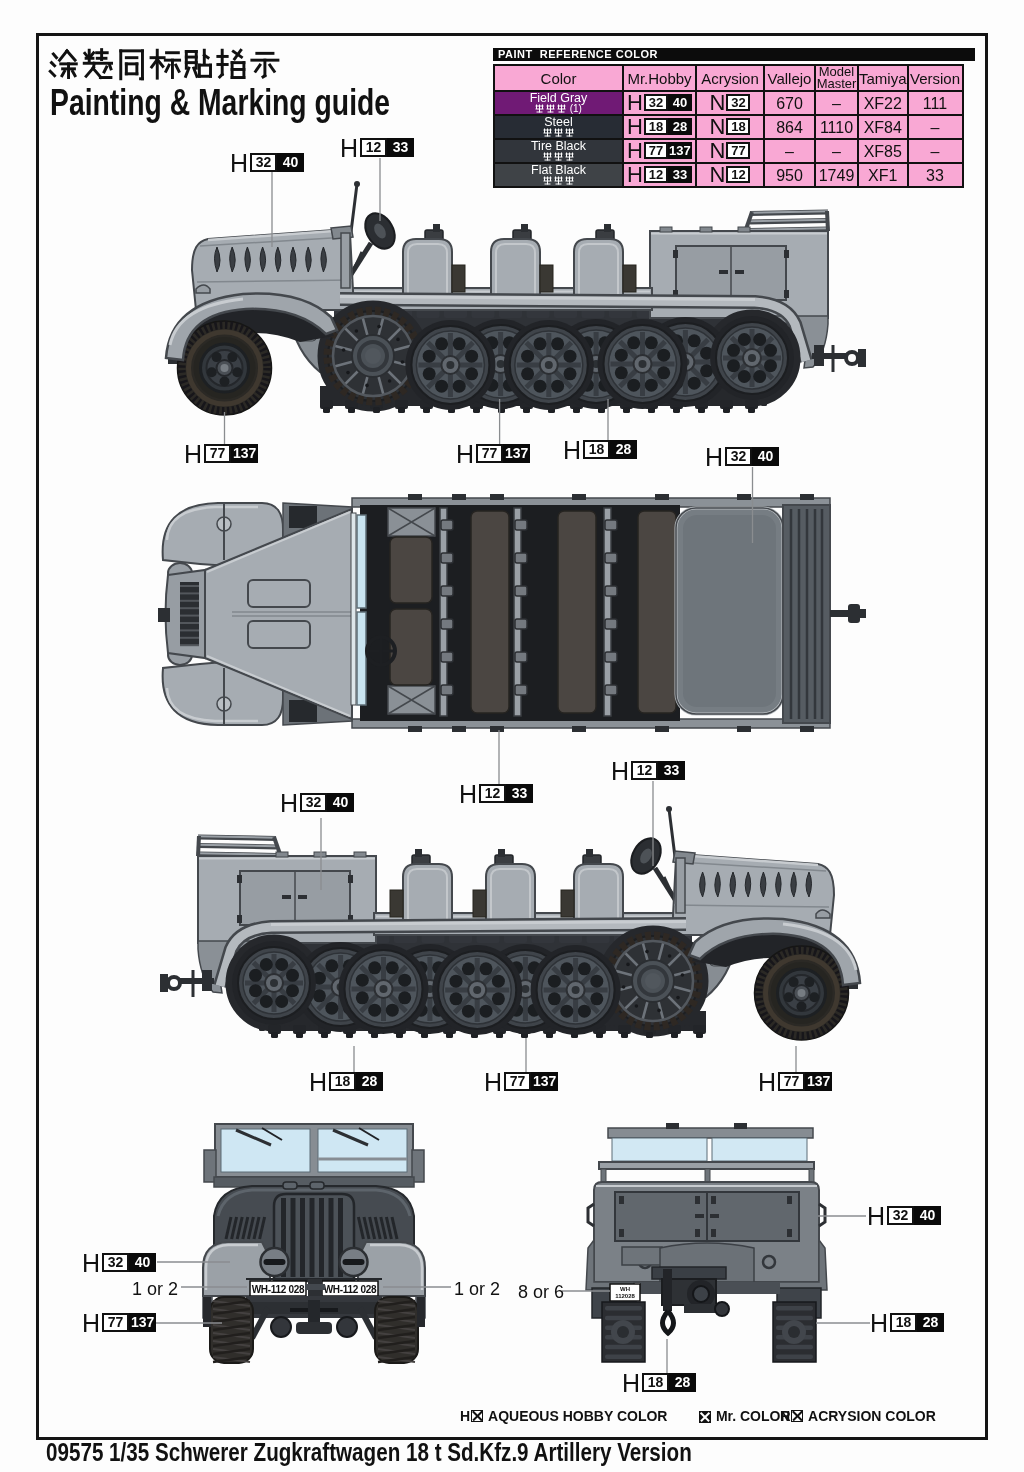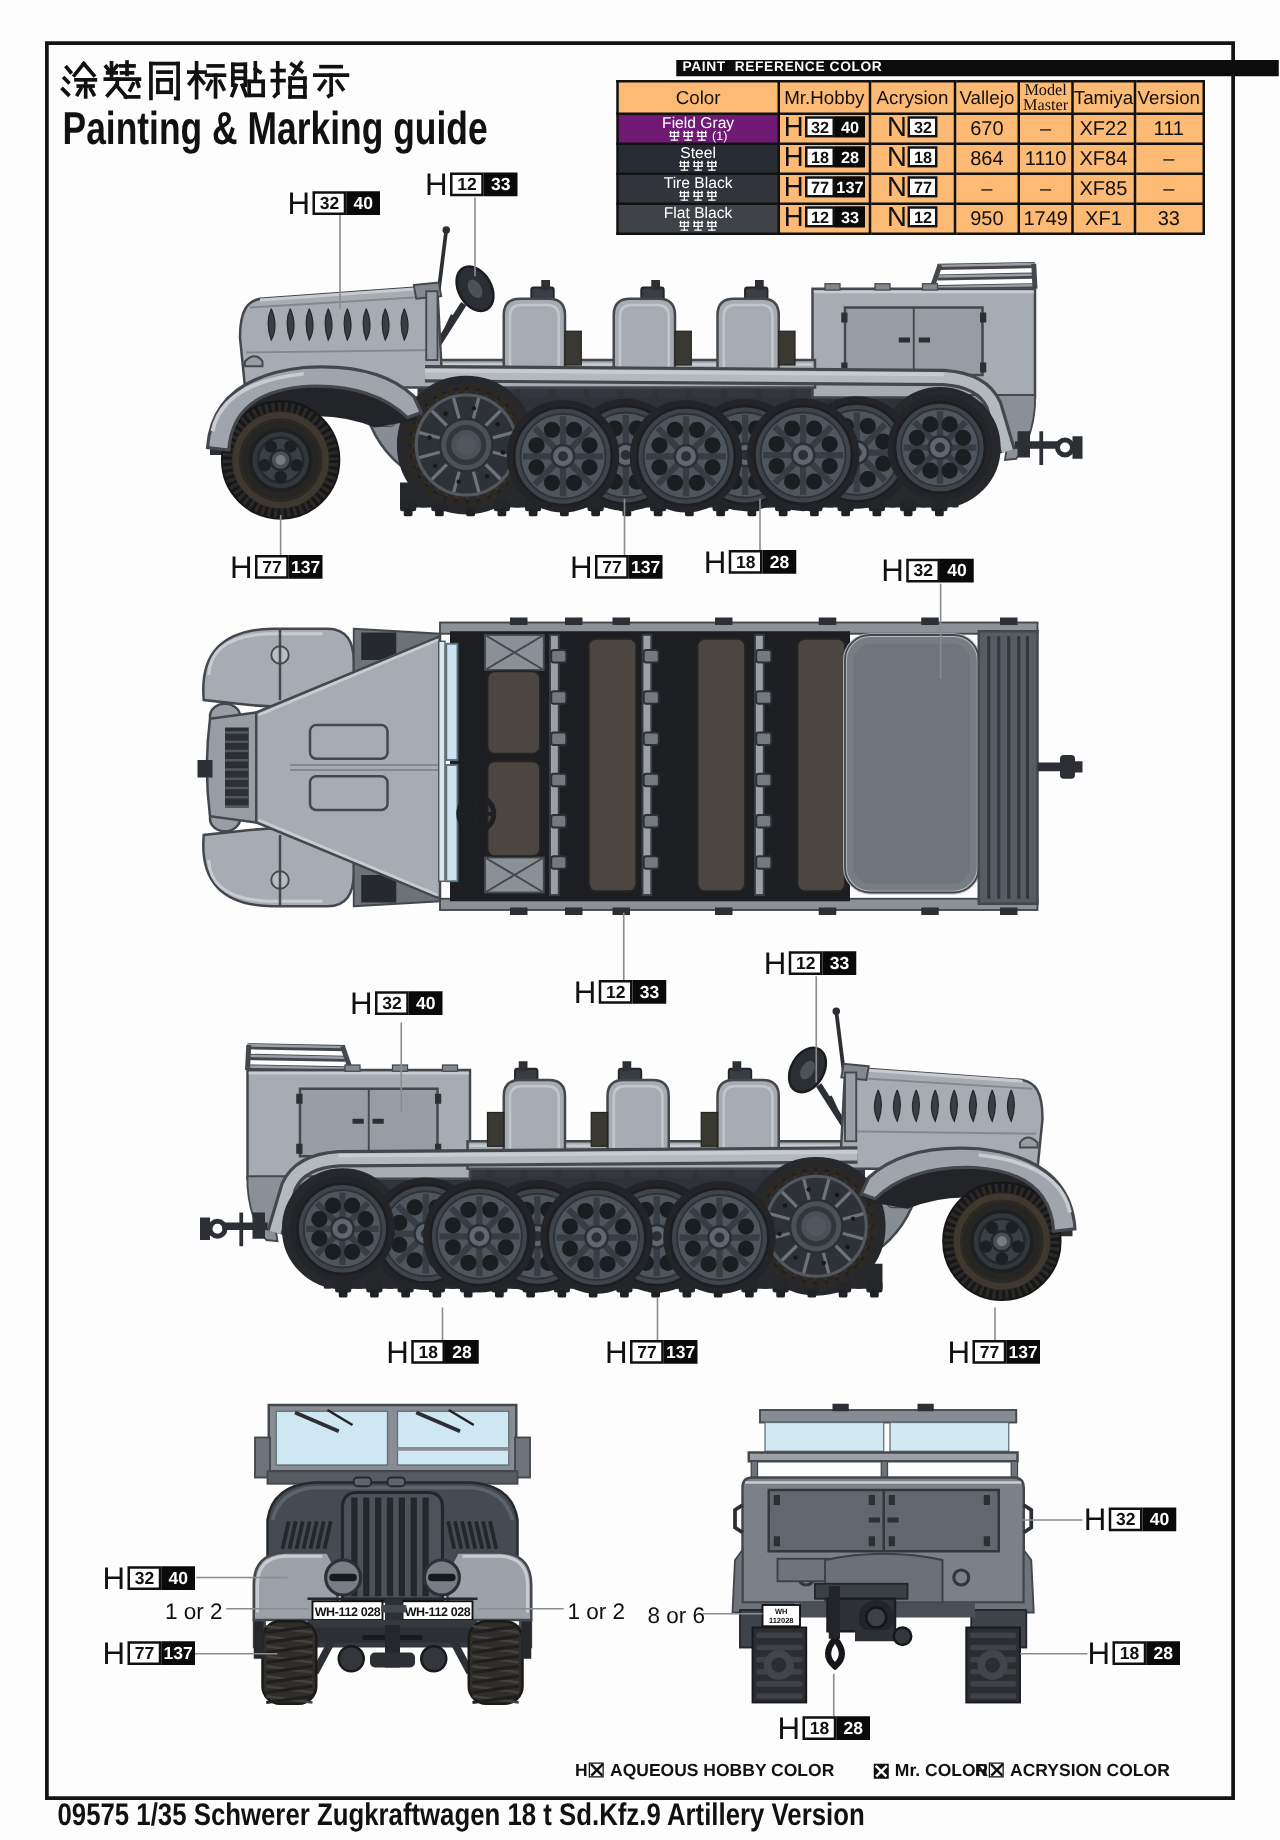--- a/index.html
+++ b/index.html
@@ -2,23 +2,23 @@
 <html><head>
 <meta charset="utf-8">
 <style>
 html,body{margin:0;padding:0;}
 body{width:1024px;height:1472px;position:relative;background:#fdfdfd;font-family:"Liberation Sans",sans-serif;overflow:hidden;}
 #frame{position:absolute;left:36px;top:33px;width:946px;height:1401px;border:3px solid #141414;background:transparent;}
 .abs{position:absolute;}
 #titleCn{left:49px;top:44px;}
 #titleEn{left:50px;top:84px;font-size:37px;line-height:37px;font-weight:bold;color:#111;transform:scaleX(0.766);transform-origin:0 0;white-space:nowrap;}
 
-#tblbar{left:493px;top:48px;width:482px;height:13px;background:#0c0c0c;color:#fff;font-size:11px;font-weight:bold;line-height:13px;padding-left:5px;box-sizing:border-box;letter-spacing:0.5px;margin-left:48px;}
+#tblbar{left:493px;top:48px;width:482px;height:13px;background:#0c0c0c;color:#fff;font-size:11px;font-weight:bold;line-height:13px;padding-left:5px;box-sizing:border-box;letter-spacing:0.5px;}
 #tbl{left:493px;top:64px;border-collapse:collapse;table-layout:fixed;}
-#tbl td{border:2px solid #111;text-align:center;vertical-align:middle;padding:0;font-size:16px;line-height:17px;color:#111;background:#fdba74;}
+#tbl td{border:2px solid #111;text-align:center;vertical-align:middle;padding:0;font-size:16px;line-height:17px;color:#111;background:#f9a8d4;}
 #tbl .cname{color:#fff;font-size:12.5px;line-height:12px;font-weight:normal;}
 #tbl tr{height:21px;}
 #tbl tr.hdr{height:18px;} #tbl tr.hdr td{font-size:15px;line-height:15px;}
 .mini{display:inline-flex;align-items:center;justify-content:center;gap:0px;}
 .mini .mh{font-size:22px;line-height:17px;margin-right:1px;}
 .mini .wb{border:2px solid #111;background:#fff;color:#111;width:20px;height:13px;font-size:13px;font-weight:bold;line-height:13px;text-align:center;}
 .mini .bb{background:#0a0a0a;color:#fff;width:24px;height:17px;font-size:13px;font-weight:bold;line-height:17px;text-align:center;}
 
 .lbl{position:absolute;display:flex;align-items:center;height:19px;}
 .lbl .h{font-size:25px;line-height:18px;color:#111;margin-right:2px;}
@@ -50,21 +50,21 @@
       <col style="width:43px">
       <col style="width:47px">
       <col style="width:55px">
     </colgroup>
 <tbody>
       <tr class="hdr">
         <td>Color</td>
         <td>Mr.Hobby</td>
         <td>Acrysion</td>
         <td>Vallejo</td>
-        <td style="font-size:13px;line-height:12px;font-family:Liberation Serif, serif;">Model<br>Master</td>
+        <td style="font-size:13px;line-height:12px;">Model<br>Master</td>
         <td>Tamiya</td>
         <td>Version</td>
       </tr>
 <tr>
         <td class="cname" style="background:#701a75;">
           <div style="height:12px;line-height:12px;">Field Gray</div>
           <div style="height:10px;line-height:9px;"><svg width="31" height="9" viewBox="0 0 31 9" style="vertical-align:-1px;">
               <g stroke="#fff" stroke-width="1">
                 <g transform="translate(0,0)">
                   <line x1="0.5" y1="2" x2="8.5" y2="2"></line>

